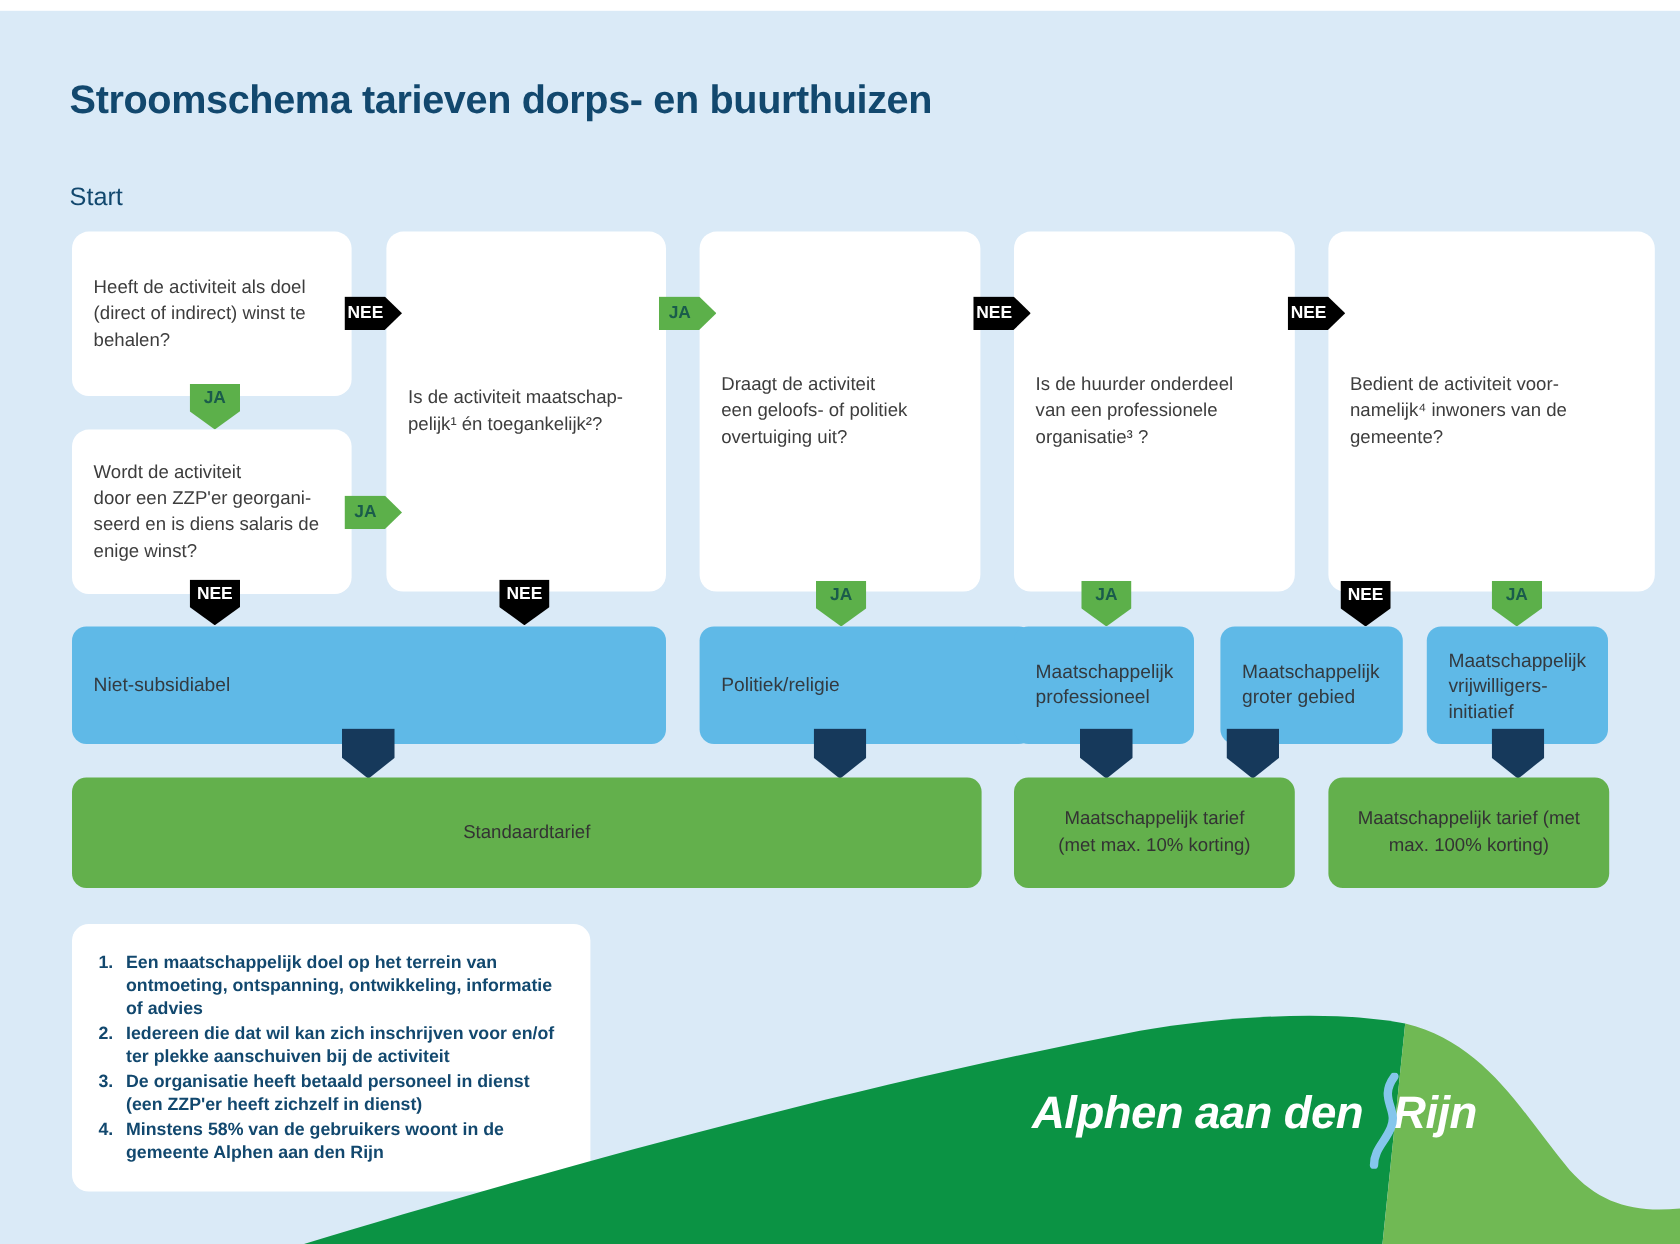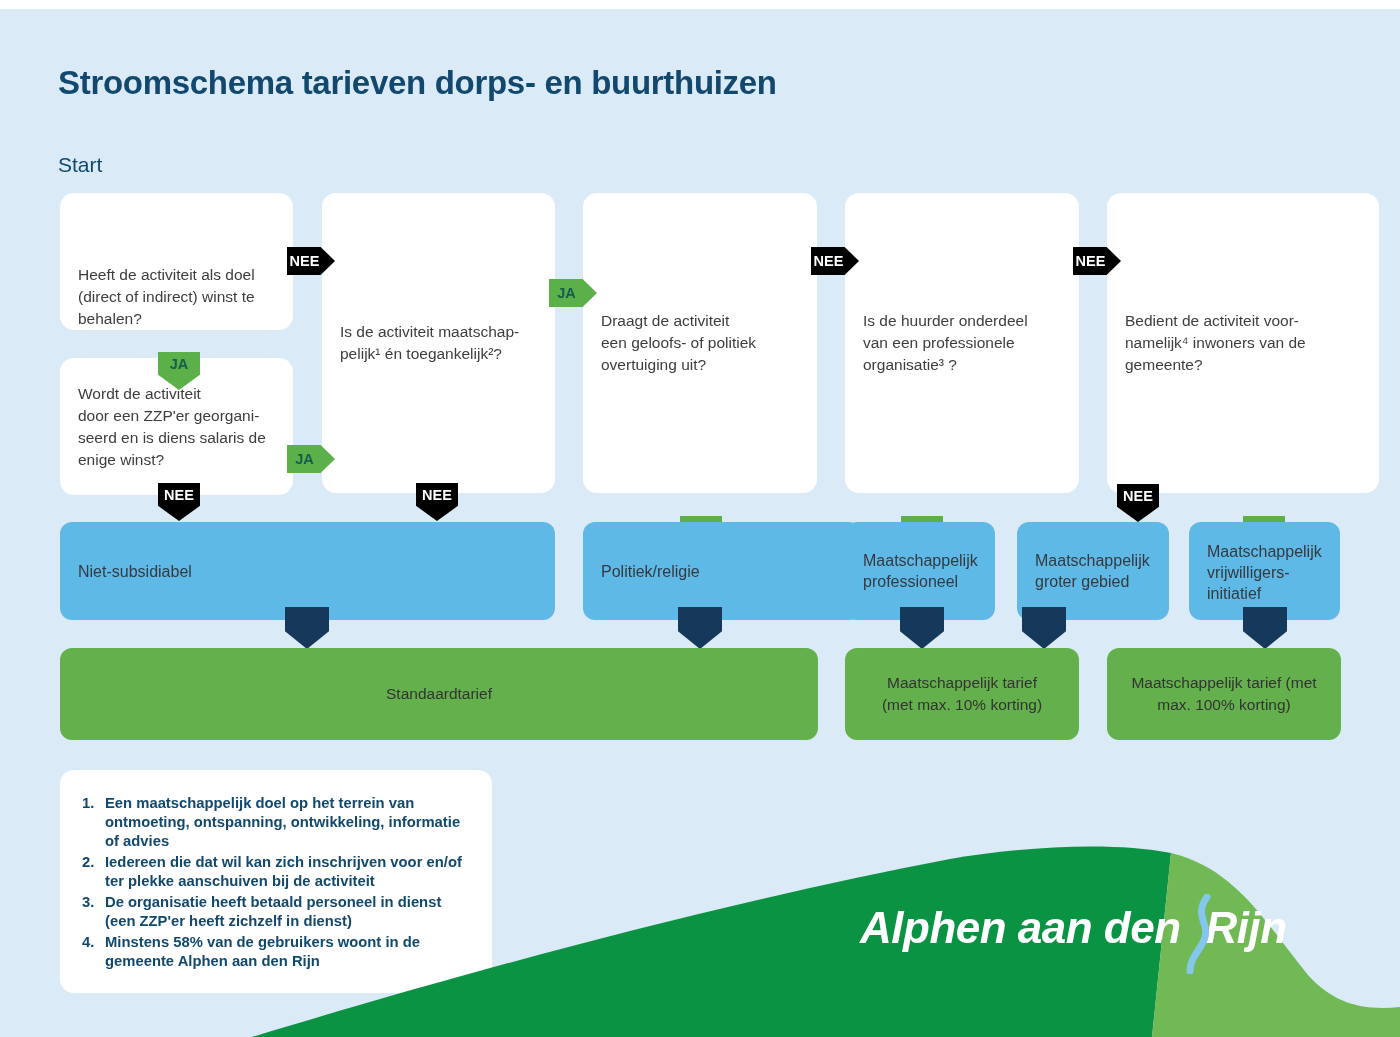--- a/index.html
+++ b/index.html
@@ -40,54 +40,54 @@
     font-size:14.5px;font-weight:bold;
   }
   .arrow-d{
     position:absolute;width:42px;height:38px;
     clip-path:polygon(0 0,100% 0,100% 60%,50% 100%,0 60%);
     display:flex;align-items:center;justify-content:center;
     padding-bottom:15px;box-sizing:border-box;
     font-size:14.5px;font-weight:bold;
   }
   .nee{background:#000000;color:#ffffff;}
-  .ja{background:#5cb04a;color:#1a5c4b;margin-top:32px;}
+  .ja{background:#5cb04a;color:#1a5c4b;}
   .navy-arrow{
     position:absolute;width:44px;height:42px;background:#16395b;
     clip-path:polygon(0 0,100% 0,100% 58%,50% 100%,0 58%);
   }
   .footnote-box{
     position:absolute;left:60px;top:770px;width:432px;min-height:176px;
     background:#ffffff;border-radius:14px;box-sizing:border-box;
     padding:24px 20px 20px 22px;
     color:#12486e;font-size:14.8px;line-height:19px;font-weight:600;
   }
   .fn-item{display:flex;margin-bottom:2px;}
   .fn-num{width:23px;flex:none;}
   .fn-text{flex:1;}
   .wave{position:absolute;left:0;top:737px;width:1400px;height:300px;}
   .logo{
     position:absolute;left:860px;top:899px;height:58px;
     display:flex;align-items:center;
-    color:#ffffff;font-size:44px;font-weight:bold;font-style:italic;letter-spacing:-0.5px;
+    color:#ffffff;font-size:38px;font-weight:bold;font-style:italic;letter-spacing:-0.5px;
     white-space:nowrap;
   }
   .logo .swoosh{margin:0 -7px 0 2px;position:relative;top:6px;}
 </style>
 </head>
 <body>
 
 <div>
 
   <div class="top-strip"></div>
 
   <h1 class="page-title">Stroomschema tarieven dorps- en buurthuizen</h1>
   <div class="start-label">Start</div>
 
-  <div class="qbox" style="left:60px;top:193px;width:233px;height:137px;align-items:flex-end;">
+  <div class="qbox" style="left:60px;top:193px;width:233px;height:137px;">
     <span>Heeft de activiteit als doel
 (direct of indirect) winst te
 behalen?</span>
   </div>
   <div class="qbox" style="left:60px;top:358px;width:233px;height:137px;">
     <span>Wordt de activiteit
 door een ZZP'er georgani-
 seerd en is diens salaris de
 enige winst?</span>
   </div>

